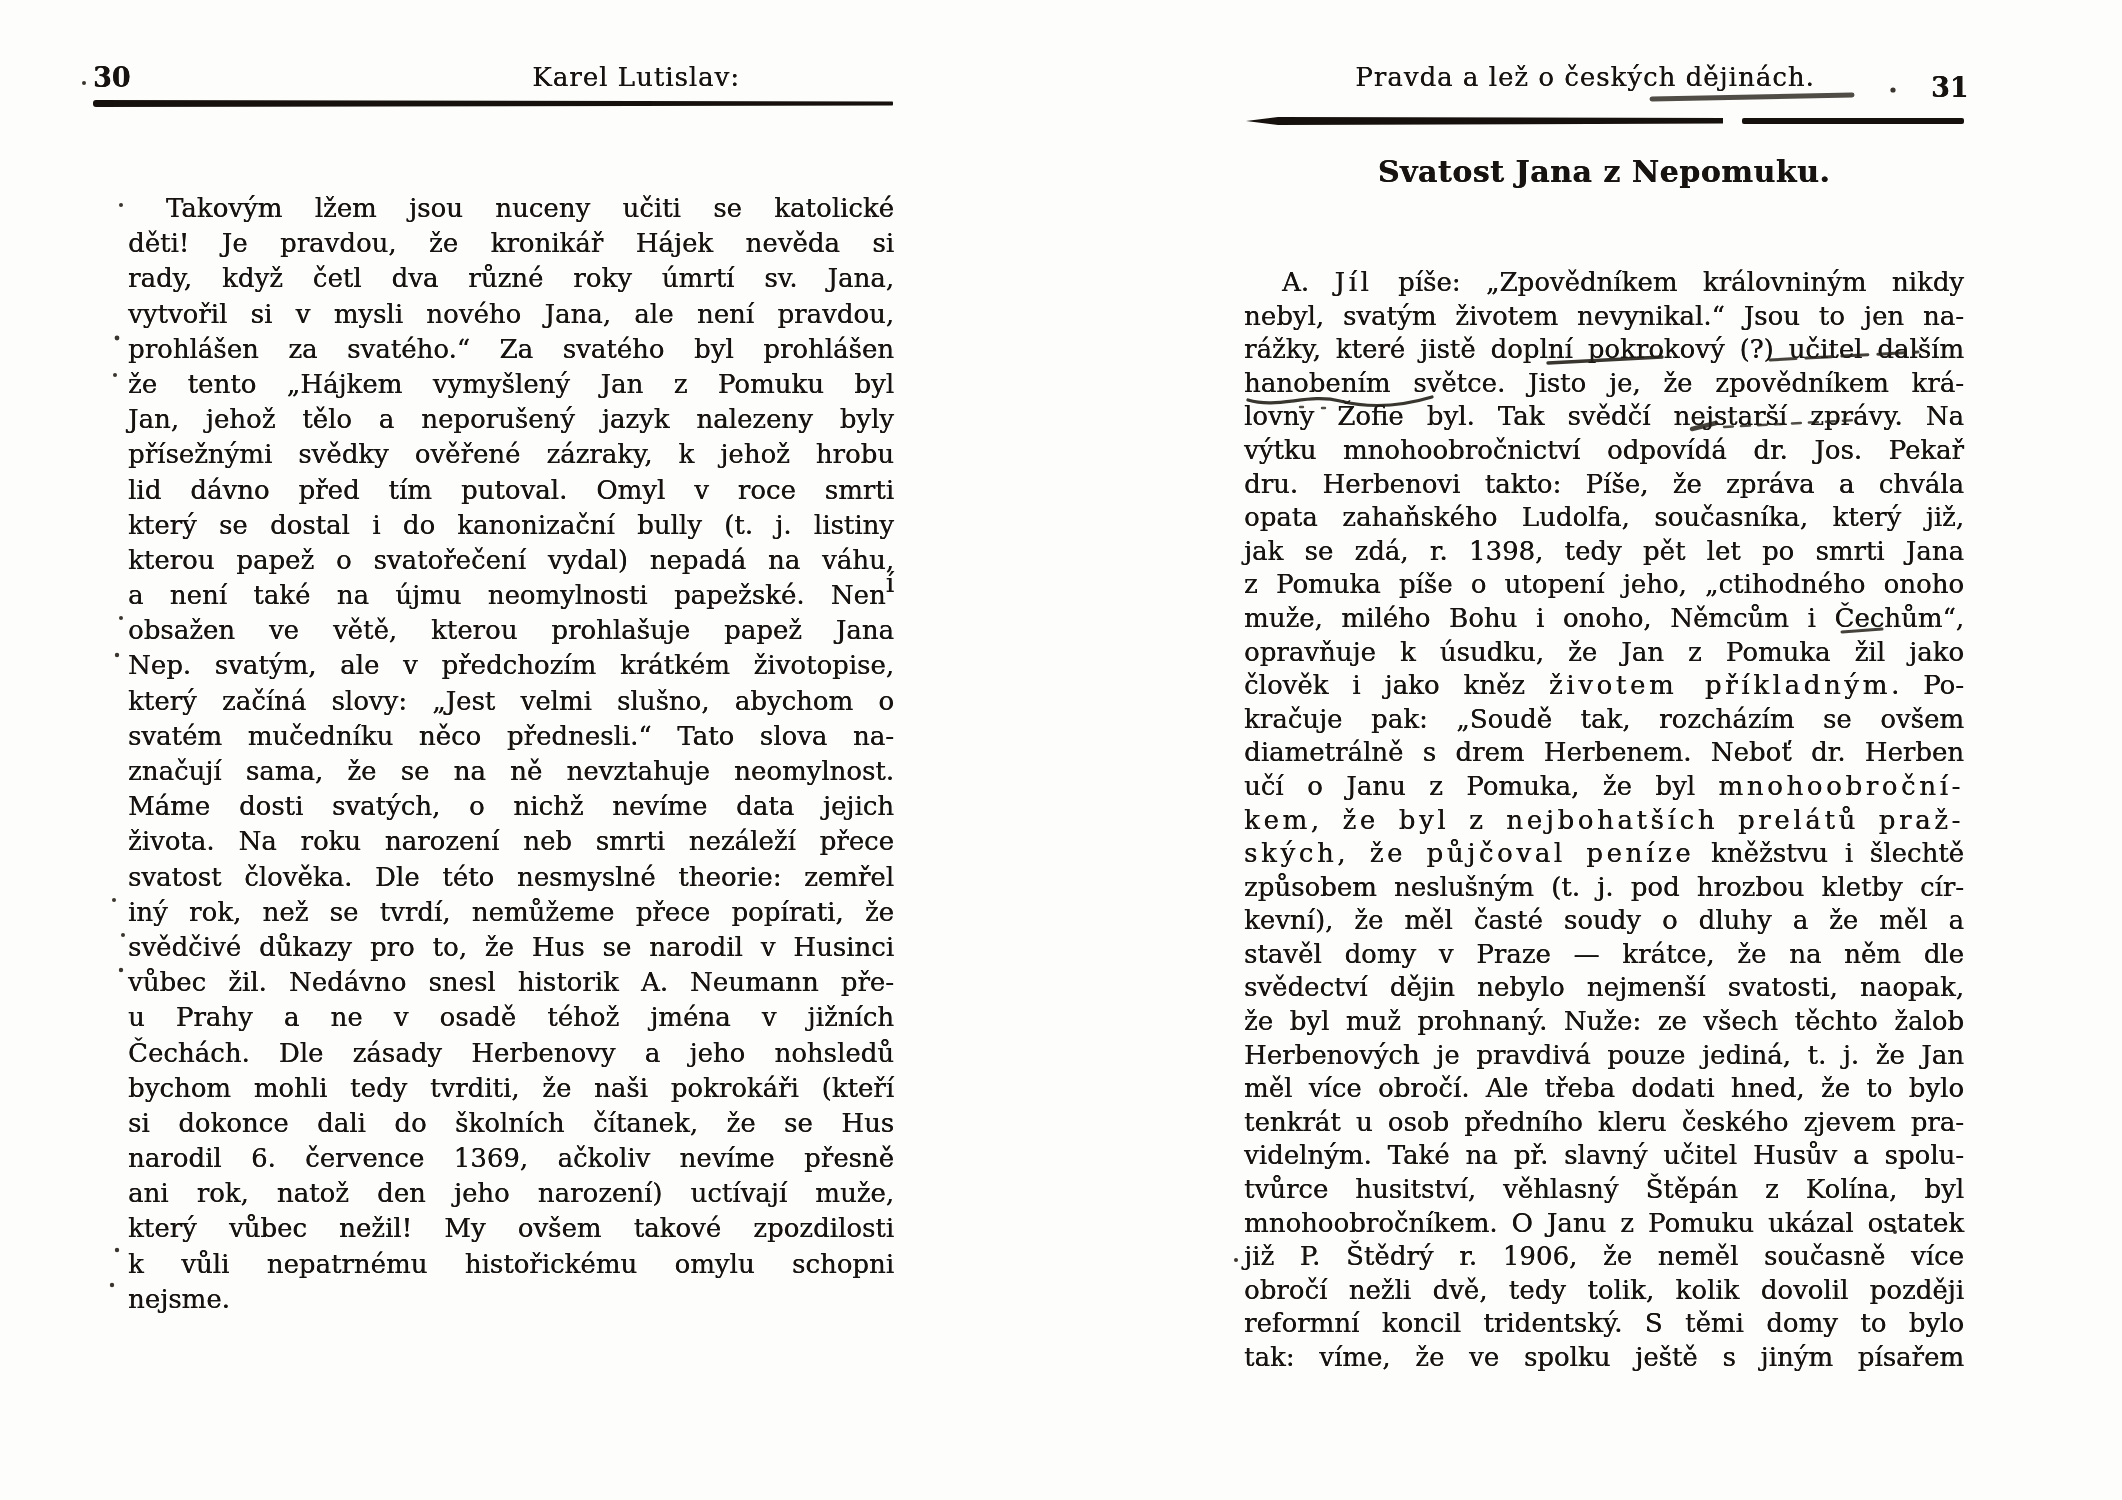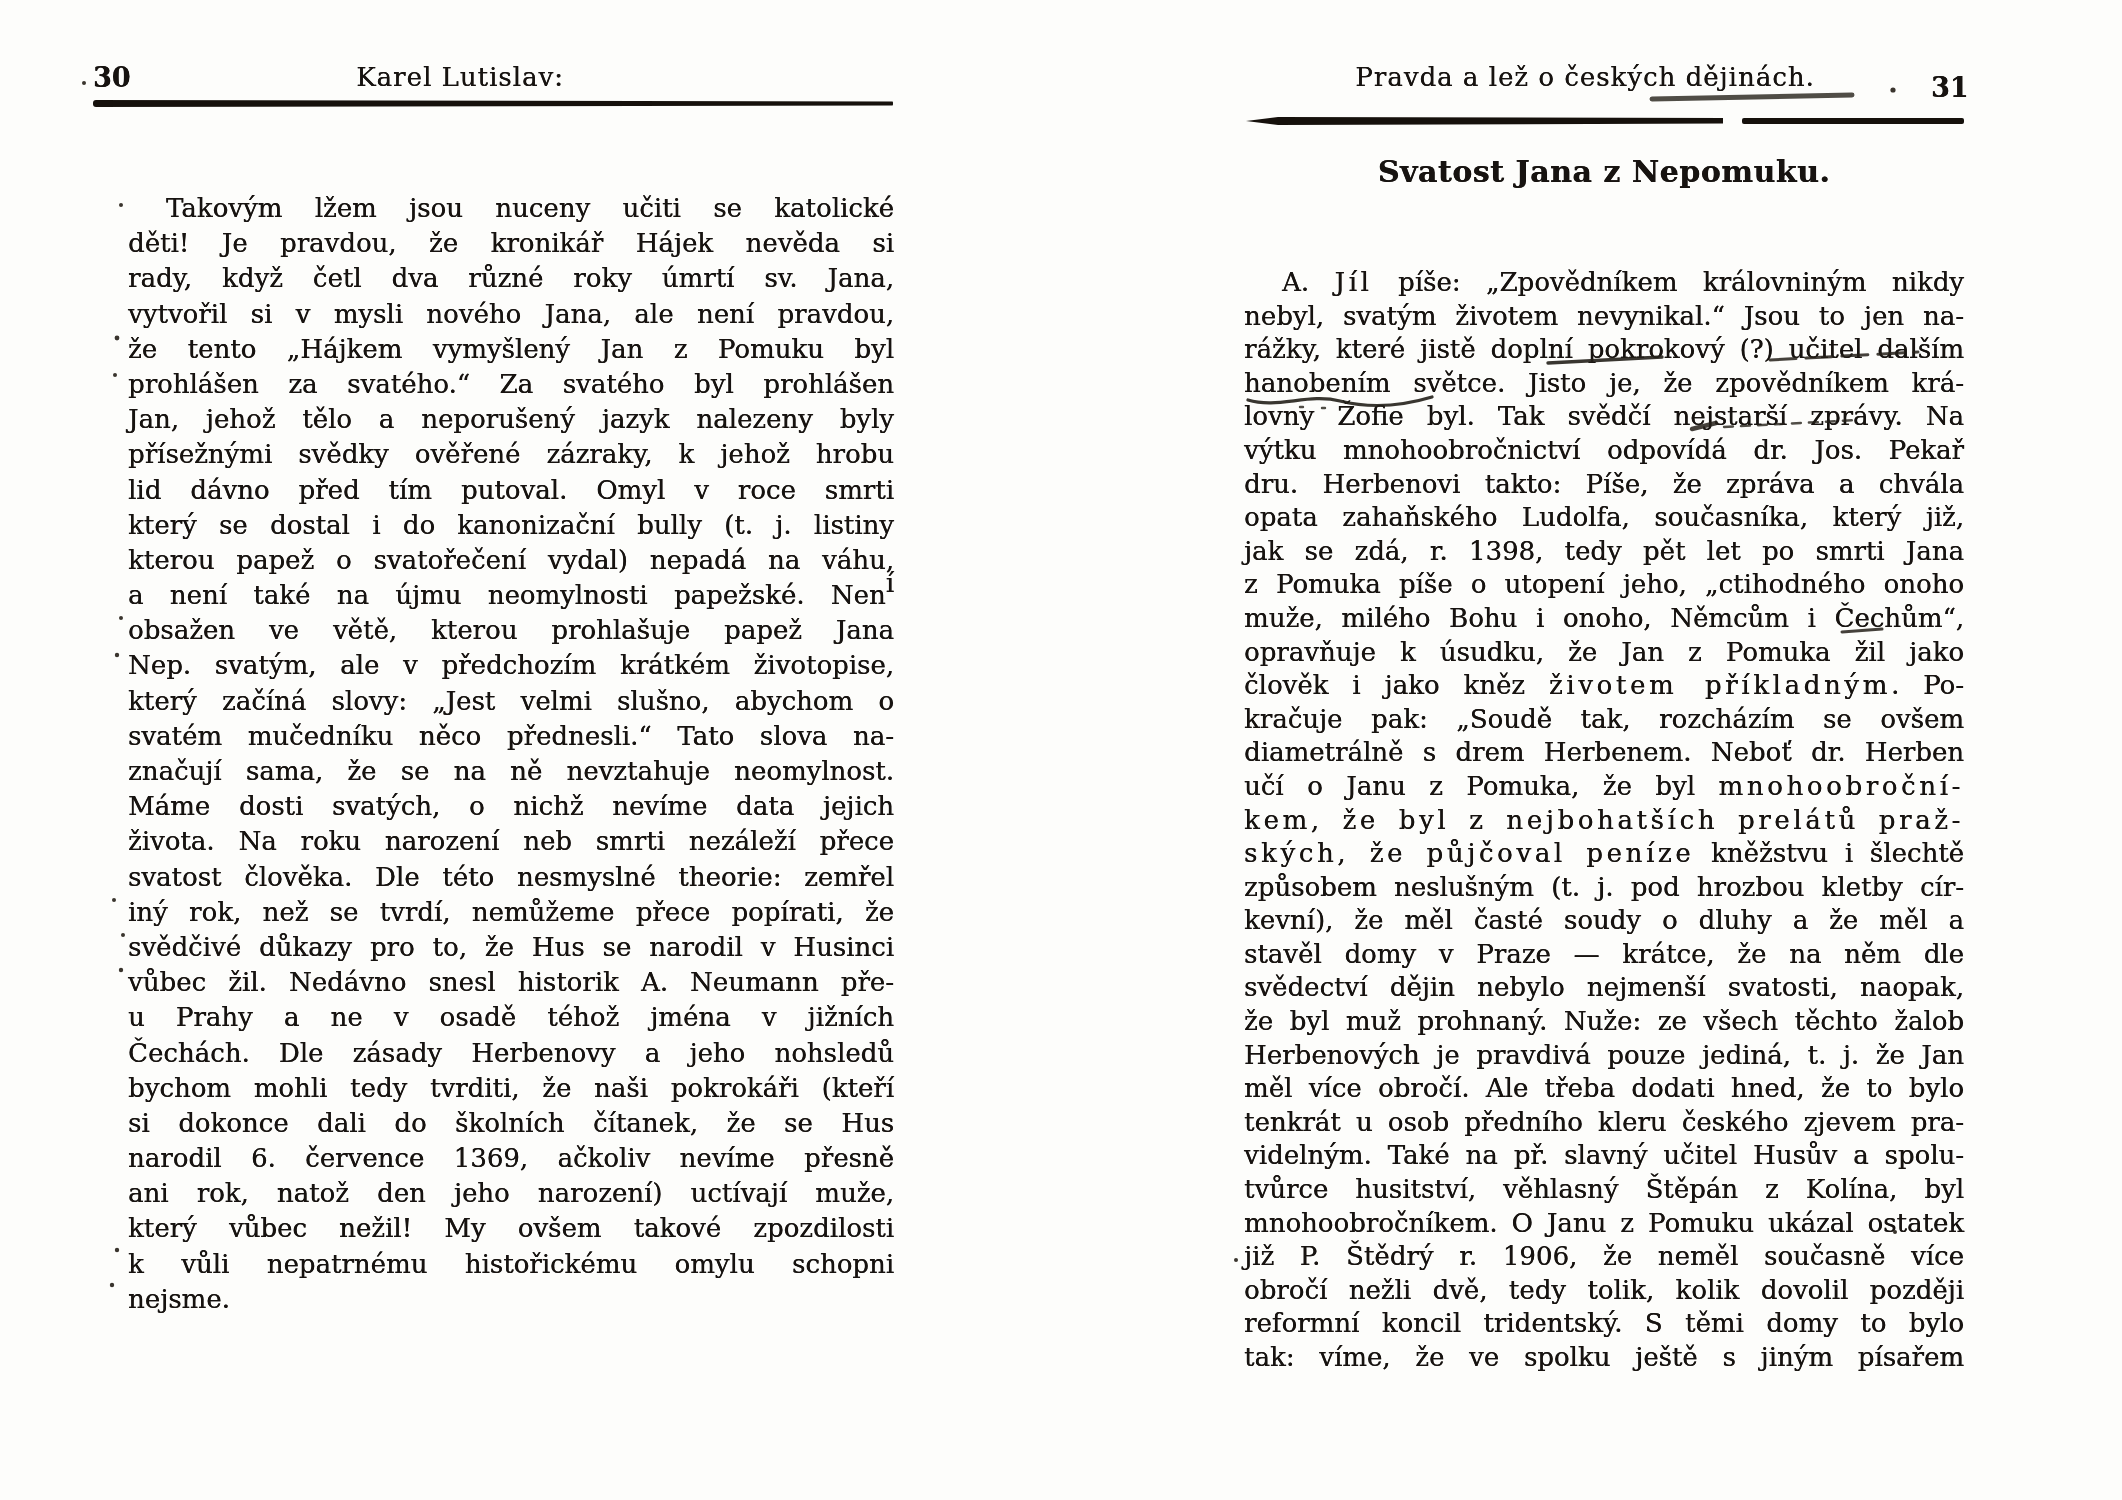--- a/index.html
+++ b/index.html
@@ -13,21 +13,21 @@
   .headtext{font-size:26px;letter-spacing:1px;white-space:nowrap;
     text-shadow:0.3px 0 0 currentColor;}
   .pagenum{font-size:27px;font-weight:bold;text-shadow:0.3px 0 0 currentColor;}
   .rule{background:#16110c;}
   #left-rule{left:93px;top:100px;width:800px;height:7px;
     clip-path:polygon(0 0,100% 22%,100% 78%,0 100%);border-radius:3px;}
   #right-rule-1{left:1246px;top:117px;width:477px;height:8px;
     clip-path:polygon(0 50%,32px 0,100% 12%,100% 82%,32px 100%);}
   #right-rule-2{left:1742px;top:118px;width:222px;height:6px;border-radius:2px;}
   #left-pagenum{left:93px;top:62px;}
-  #left-title{left:180px;top:62px;width:560px;text-align:center;}
+  #left-title{left:180px;top:62px;width:560px;text-align:right;}
   #right-title{left:1250px;top:62px;width:670px;text-align:center;}
   #right-pagenum{left:1931px;top:72px;}
   #right-heading{left:1244px;top:154px;width:720px;text-align:center;
     font-size:30px;font-weight:bold;letter-spacing:0.5px;
     text-shadow:0.4px 0 0 currentColor;white-space:nowrap;}
   .body-col{font-size:26px;}
   #left-body{left:128px;top:155px;width:766px;}
   #right-body{left:1244px;top:230px;width:720px;}
   .tline{
     text-align:justify;text-align-last:justify;
@@ -54,22 +54,22 @@
 <div class="abs pagenum" id="right-pagenum">31</div>
 <div class="abs rule" id="right-rule-1"></div>
 <div class="abs rule" id="right-rule-2"></div>
 <div class="abs" id="right-heading">Svatost Jana z Nepomuku.</div>
 
 <div class="abs body-col" id="left-body">
     <div class="tline indent"><span>Takovým lžem jsou nuceny učiti se katolické</span></div>
     <div class="tline"><span>děti! Je pravdou, že kronikář Hájek nevěda si</span></div>
     <div class="tline"><span>rady, když četl dva různé roky úmrtí sv. Jana,</span></div>
     <div class="tline"><span>vytvořil si v mysli nového Jana, ale není pravdou,</span></div>
+    <div class="tline"><span>prohlášen za svatého.“ Za svatého byl prohlášen</span></div>
     <div class="tline"><span>že tento „Hájkem vymyšlený Jan z Pomuku byl</span></div>
-    <div class="tline"><span>prohlášen za svatého.“ Za svatého byl prohlášen</span></div>
     <div class="tline"><span>Jan, jehož tělo a neporušený jazyk nalezeny byly</span></div>
     <div class="tline"><span>přísežnými svědky ověřené zázraky, k jehož hrobu</span></div>
     <div class="tline"><span>lid dávno před tím putoval. Omyl v roce smrti</span></div>
     <div class="tline"><span>který se dostal i do kanonizační bully (t. j. listiny</span></div>
     <div class="tline"><span>kterou papež o svatořečení vydal) nepadá na váhu,</span></div>
     <div class="tline"><span>a není také na újmu neomylnosti papežské. Nen</span><span class="sup">í</span></div>
     <div class="tline"><span>obsažen ve větě, kterou prohlašuje papež Jana</span></div>
     <div class="tline"><span>Nep. svatým, ale v předchozím krátkém životopise,</span></div>
     <div class="tline"><span>který začíná slovy: „Jest velmi slušno, abychom o</span></div>
     <div class="tline"><span>svatém mučedníku něco přednesli.“ Tato slova na-</span></div>

